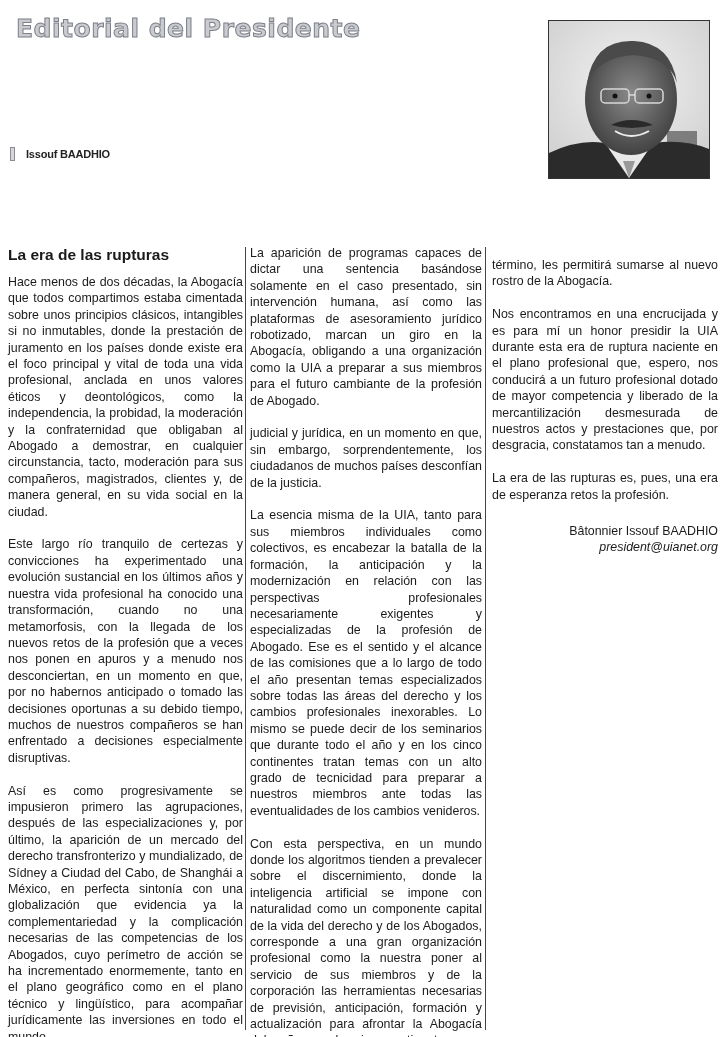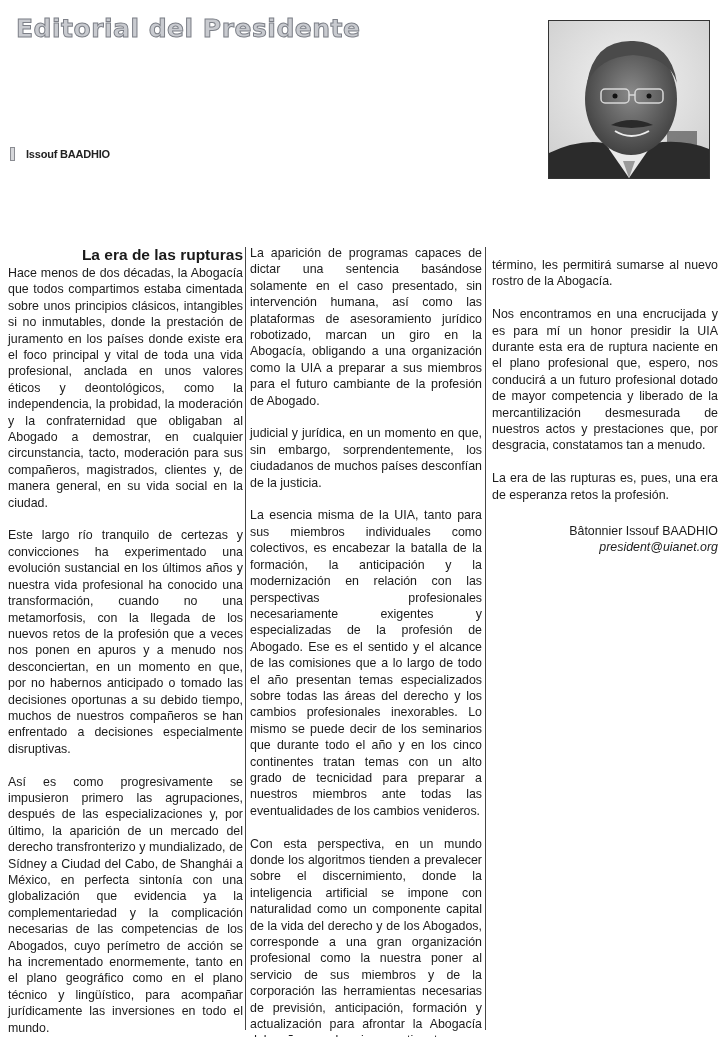--- a/index.html
+++ b/index.html
@@ -17,22 +17,22 @@
   .photo svg { display:block; }
   .col { position:absolute; top:0; font-family:"Liberation Sans", sans-serif;
     font-size:12.4px; line-height:16.4px; color:#1b1b1b; text-align:justify; }
   .col p { margin:0 0 16.4px 0; }
   .col1 { left:8px; width:235px; top:245px; }
   .col2 { left:250px; width:232px; top:245px; }
   .col3 { left:492px; width:226px; top:245px;margin-top:12px; }
   .vline { position:absolute; width:1px; background:#444; }
   .vline1 { left:245px; top:247px; height:783px; }
   .vline2 { left:485px; top:247px; height:783px; }
-  .section-heading { margin:0 0 0 0; font-family:"Liberation Sans", sans-serif;
-    font-weight:bold; font-size:15.5px; line-height:20px; color:#1a1a1a; text-align:right; }
+  .section-heading { margin:0 0 9px 0; font-family:"Liberation Sans", sans-serif;
+    font-weight:bold; font-size:15.5px; line-height:20px; color:#1a1a1a; text-align:left; }
   .signature { text-align:right; margin-top:20px; line-height:16px; }
   .sig-name { display:block;text-align:right; }
   .sig-role, .sig-email { display:block; font-style:italic; }
 </style>
 </head>
 <body>
 
 <h1 class="page-title">Editorial del Presidente</h1>
 
 <div class="author">

